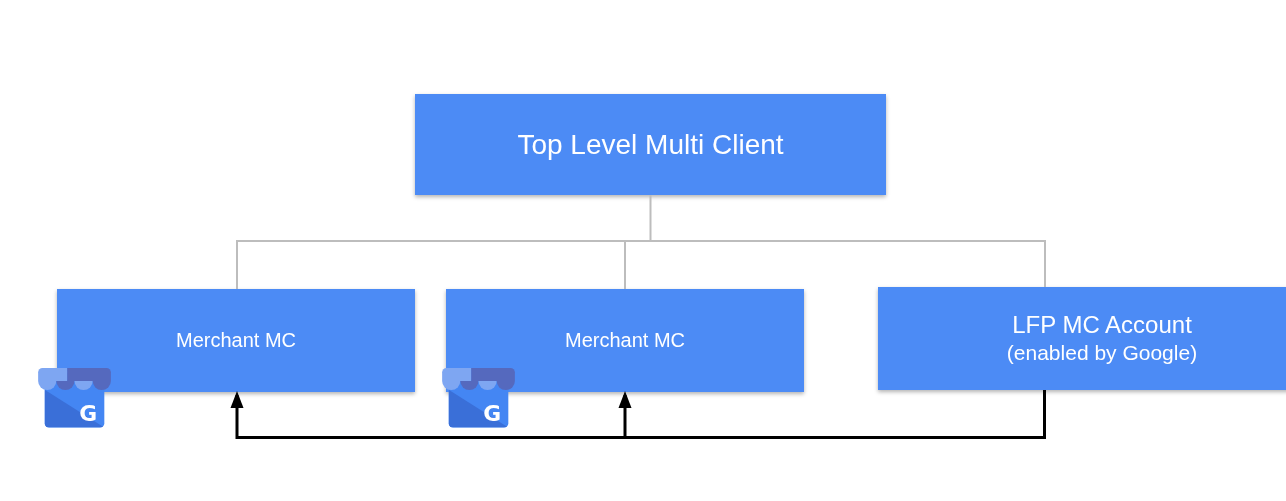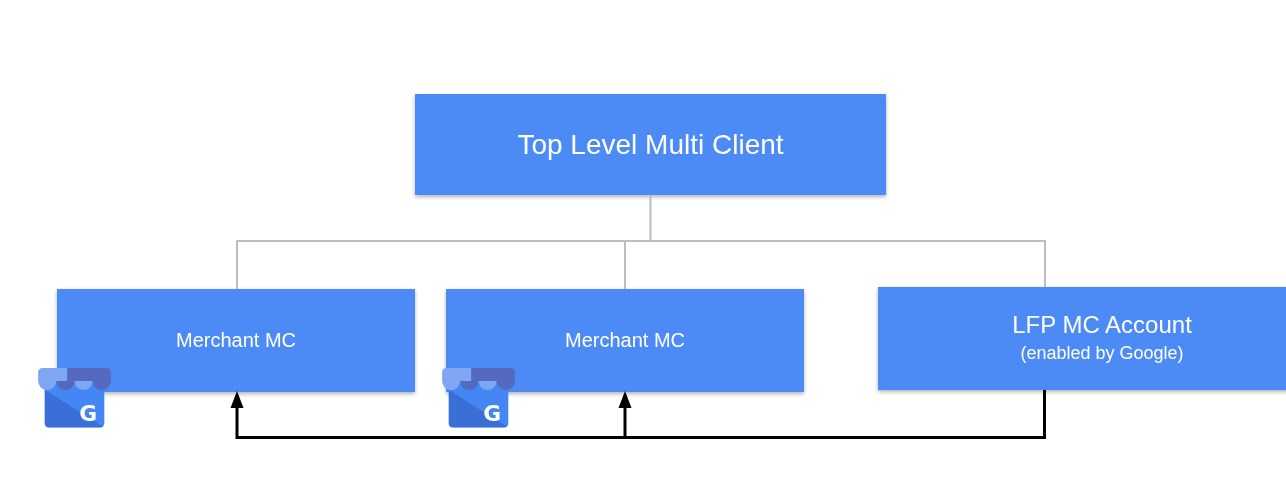--- a/index.html
+++ b/index.html
@@ -19,21 +19,21 @@
     flex-direction: column;
     align-items: center;
     justify-content: center;
     text-align: center;
     box-shadow: 0 2px 4px rgba(0,0,0,0.30);
   }
   .node-mca  { left: 415px; top: 94px;  width: 471px; height: 101px; font-size: 28px; line-height: 40px; }
   .node-sub1 { left: 57px;  top: 289px; width: 358px; height: 103px; font-size: 20px; line-height: 27px; }
   .node-sub2 { left: 446px; top: 289px; width: 358px; height: 103px; font-size: 20px; line-height: 27px; }
   .node-lfp  { left: 878px; top: 287px; width: 448px; height: 103px; font-size: 24px; line-height: 28px; }
-  .node-lfp .l2 { font-size: 18px; text-align: right; }
+  .node-lfp .l2 { font-size: 21px; text-align: right; }
   svg.overlay {
     position: absolute;
     left: 0; top: 0;
     width: 1286px; height: 501px;
     pointer-events: none;
   }
   .gmb {
     position: absolute;
     width: 75px; height: 64px;
   }

